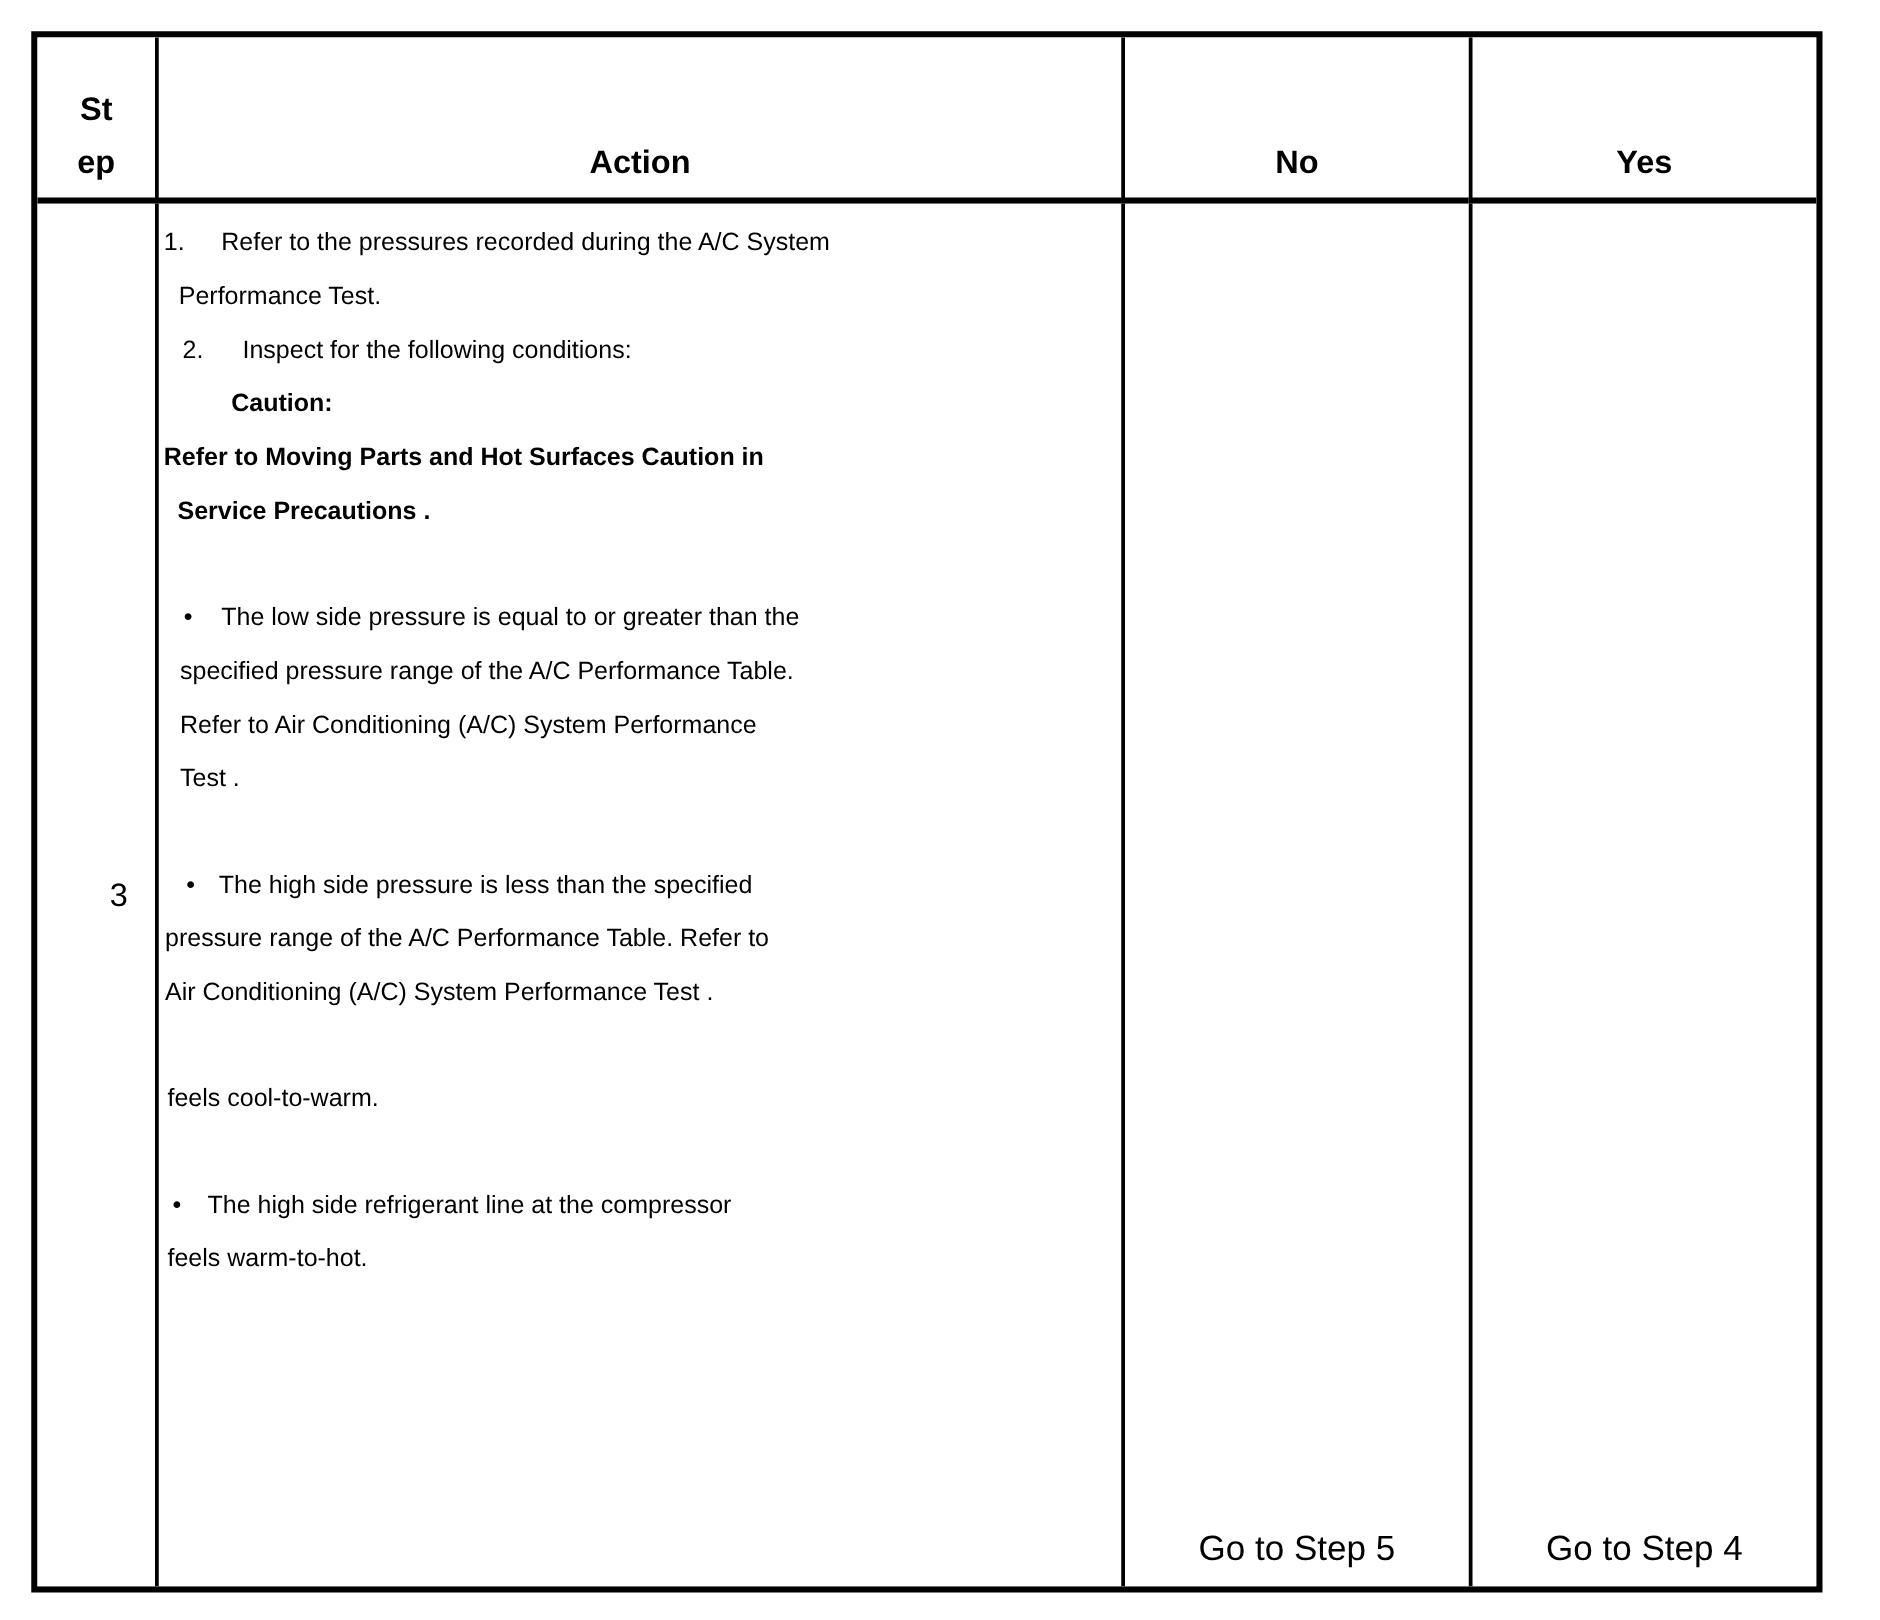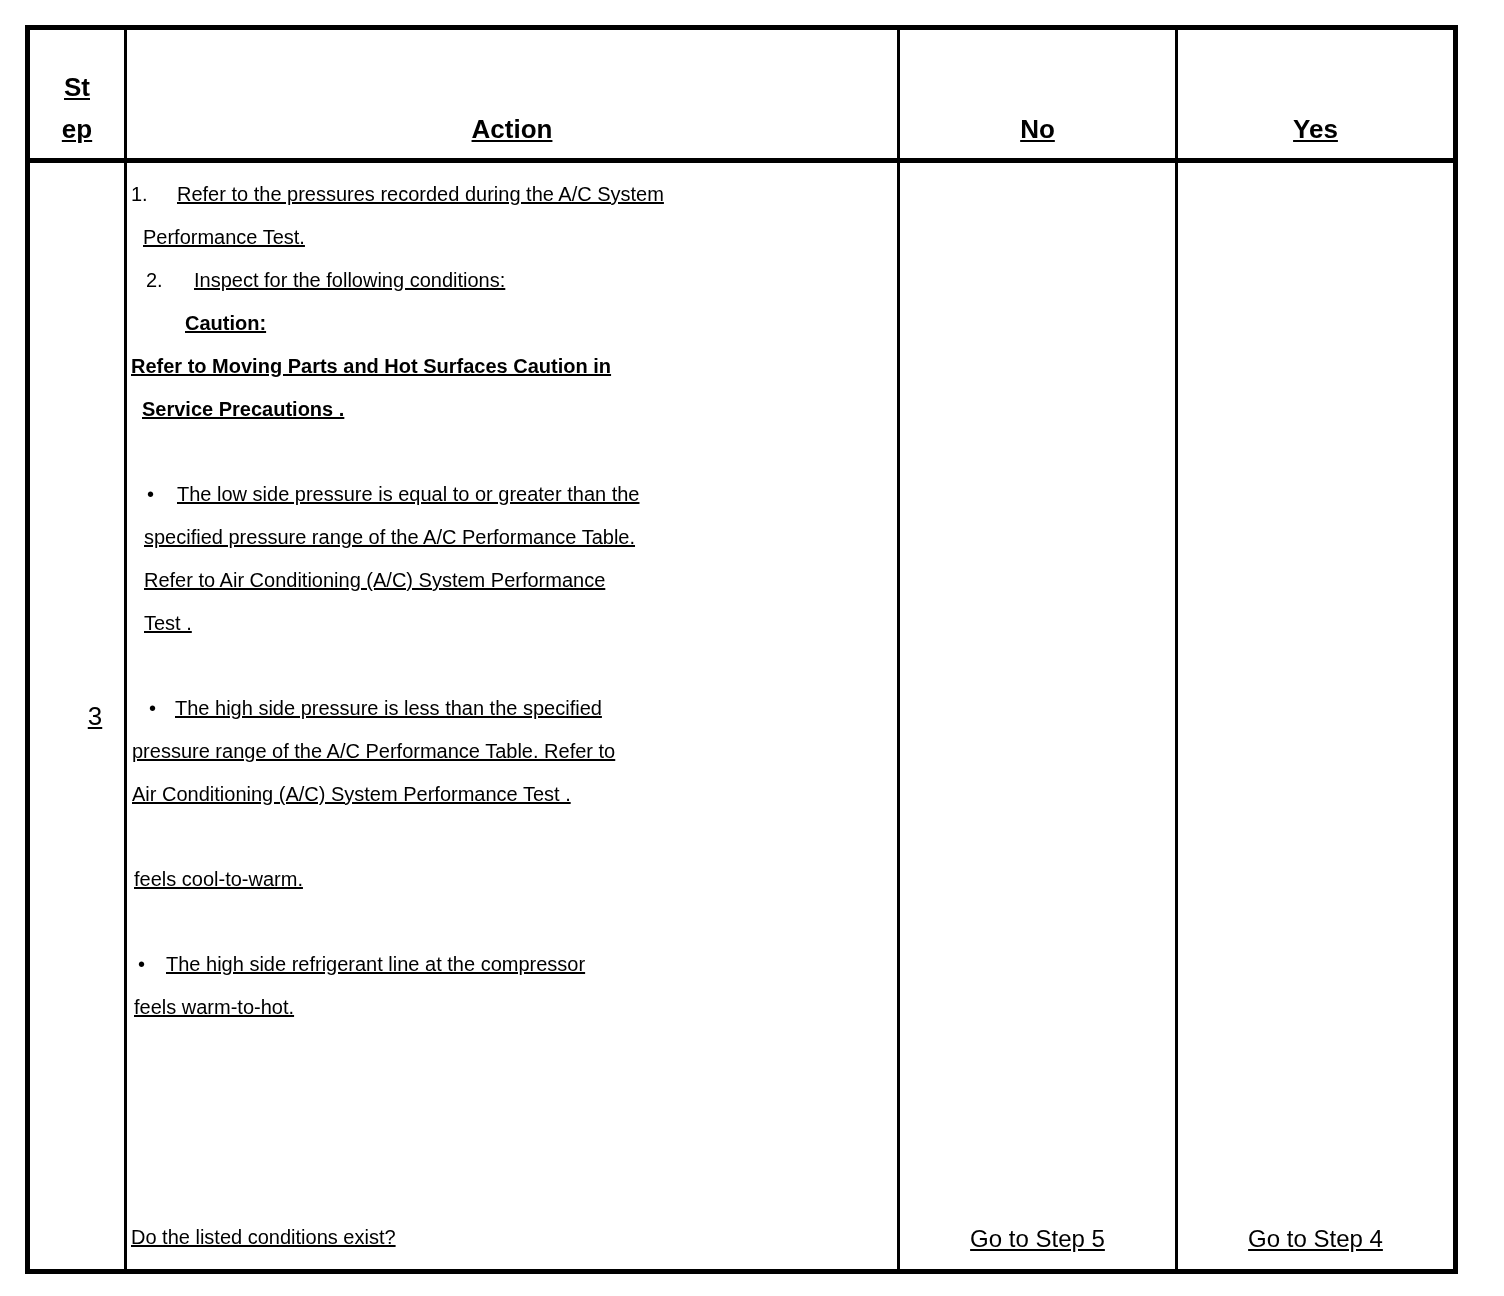--- a/index.html
+++ b/index.html
@@ -12,21 +12,20 @@
     overflow: hidden;
   }
   .diag-table {
     position: absolute; left: 25px; top: 25px;
     width: 1433px; height: 1249px;
     border: 5px solid #000;
     background: #fff;
     display: grid;
     grid-template-columns: 94px 773px 278px 1fr;
     grid-template-rows: 133px 1fr;
-    text-decoration: underline;
   }
   .cell { background: #fff; }
   .bl { border-left: 3px solid #000; }
   .header {
     border-bottom: 5px solid #000;
     display: flex; flex-direction: column;
     align-items: center; justify-content: flex-end;
     padding-bottom: 8px;
     font-weight: bold; font-size: 26px; line-height: 42px;
     text-align: center;
@@ -37,21 +36,21 @@
     font-size: 26px;
   }
   .action-cell {
     display: flex; flex-direction: column;
     font-size: 20px; line-height: 43px;
     padding: 10px 6px 10px 4px;
   }
   .goto-cell {
     display: flex; align-items: flex-end; justify-content: center;
     padding-bottom: 9px;
-    font-size: 24px; line-height: 43px;
+    font-size: 28px; line-height: 43px;
   }
   .ln { white-space: nowrap; }
   .num { display: inline-block; }
   .n1 { width: 46px; }
   .n2 { width: 48px; }
   .num1-l2 { padding-left: 12px; }
   .num2 { padding-left: 15px; }
   .bold { font-weight: bold; }
   .caution-label { padding-left: 54px; }
   .caution-l2 { padding-left: 11px; }
@@ -123,21 +122,20 @@
       <div class="ln bc3">feels cool-to-warm.</div>
     </div>
 
     <div class="bullet-group">
       <div class="ln bf3">
         <span class="glyph g3">•</span><span>The high side refrigerant line at the compressor</span>
       </div>
       <div class="ln bc3">feels warm-to-hot.</div>
     </div>
 
-    <div class="ln question">Do the listed conditions exist?</div>
   </div>
 
   <div class="cell goto-cell bl">
     <span>Go to Step 5</span>
   </div>
   <div class="cell goto-cell bl">
     <span>Go to Step 4</span>
   </div>
 
 </div>

